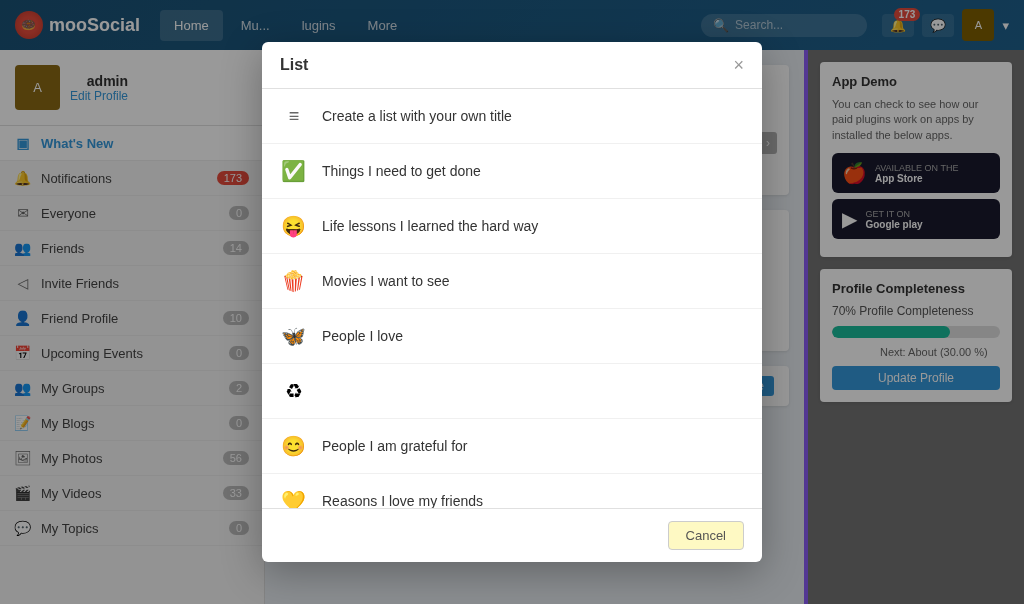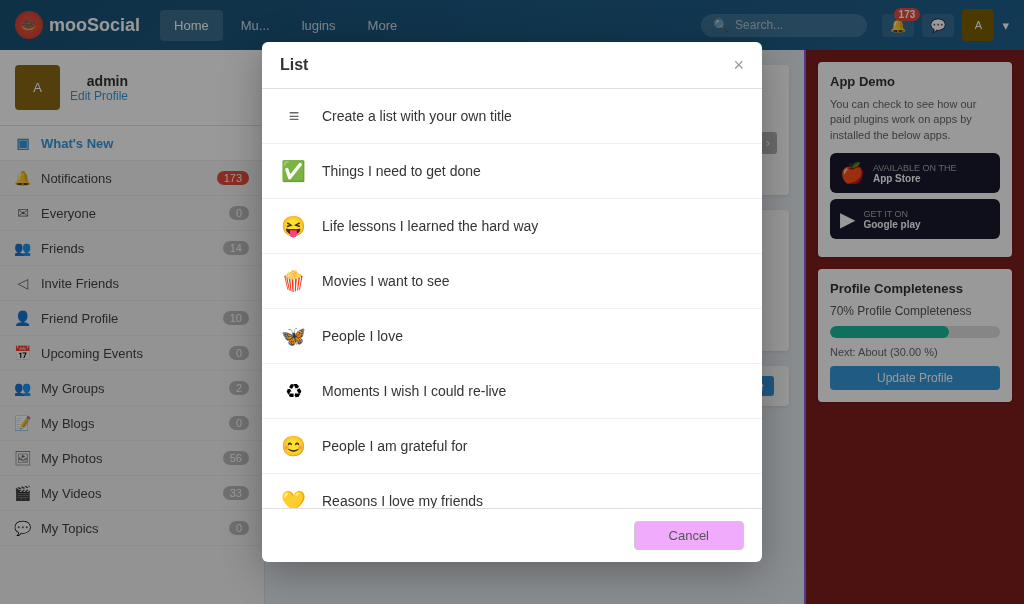--- a/index.html
+++ b/index.html
@@ -290,22 +290,22 @@
       padding: 3px 10px;
       border-radius: 3px;
       font-size: 12px;
       cursor: pointer;
       border: none;
     }
 
     
     .right-sidebar {
       width: 220px;
-      background: #7f1d1d;
-      border-left: 2px solid #8b5cf6;
+      background: #737373;
+      border-left: 4px solid #8b5cf6;
       padding: 12px;
       overflow-y: auto;
       flex-shrink: 0;
     }
     .app-demo-section {
       background: white;
       border-radius: 4px;
       padding: 12px;
       box-shadow: 0 1px 3px rgba(0,0,0,0.1);
       margin-bottom: 12px;
@@ -355,20 +355,21 @@
     .completeness-bar-fill {
       background: #1abc9c;
       height: 100%;
       border-radius: 10px;
       width: 70%;
     }
     .completeness-next {
       font-size: 11px;
       color: #666;
       margin-bottom: 8px;
+      margin-left: 48px;
     }
     .btn-update {
       background: #3498db;
       color: white;
       border: none;
       border-radius: 4px;
       padding: 5px 12px;
       cursor: pointer;
       font-size: 12px;
       width: 100%;
@@ -447,24 +448,24 @@
       color: #666;
       font-size: 18px;
     }
     .modal-footer {
       padding: 12px 18px;
       border-top: 1px solid #e0e0e0;
       display: flex;
       justify-content: flex-end;
     }
     .btn-cancel {
-      background: #f0abfc;
+      background: #fef9c3;
       border: 1px solid #ccc;
       color: #555;
-      padding: 6px 34px;
+      padding: 6px 17px;
       border-radius: 4px;
       cursor: pointer;
       font-size: 13px;
     }
   </style>
 </head>
 <body>
 
 <div class="top-nav">
   <div class="logo-area">
@@ -669,21 +670,20 @@
       <div class="modal-item">
         <span class="modal-item-icon">🍿</span>
         <span class="modal-item-text">Movies I want to see</span>
       </div>
       <div class="modal-item">
         <span class="modal-item-icon">🦋</span>
         <span class="modal-item-text">People I love</span>
       </div>
       <div class="modal-item">
         <span class="modal-item-icon">♻</span>
-        <span class="modal-item-text">Moments I wish I could re-live</span>
       </div>
       <div class="modal-item">
         <span class="modal-item-icon">😊</span>
         <span class="modal-item-text">People I am grateful for</span>
       </div>
       <div class="modal-item">
         <span class="modal-item-icon">💛</span>
         <span class="modal-item-text">Reasons I love my friends</span>
       </div>
     </div>

